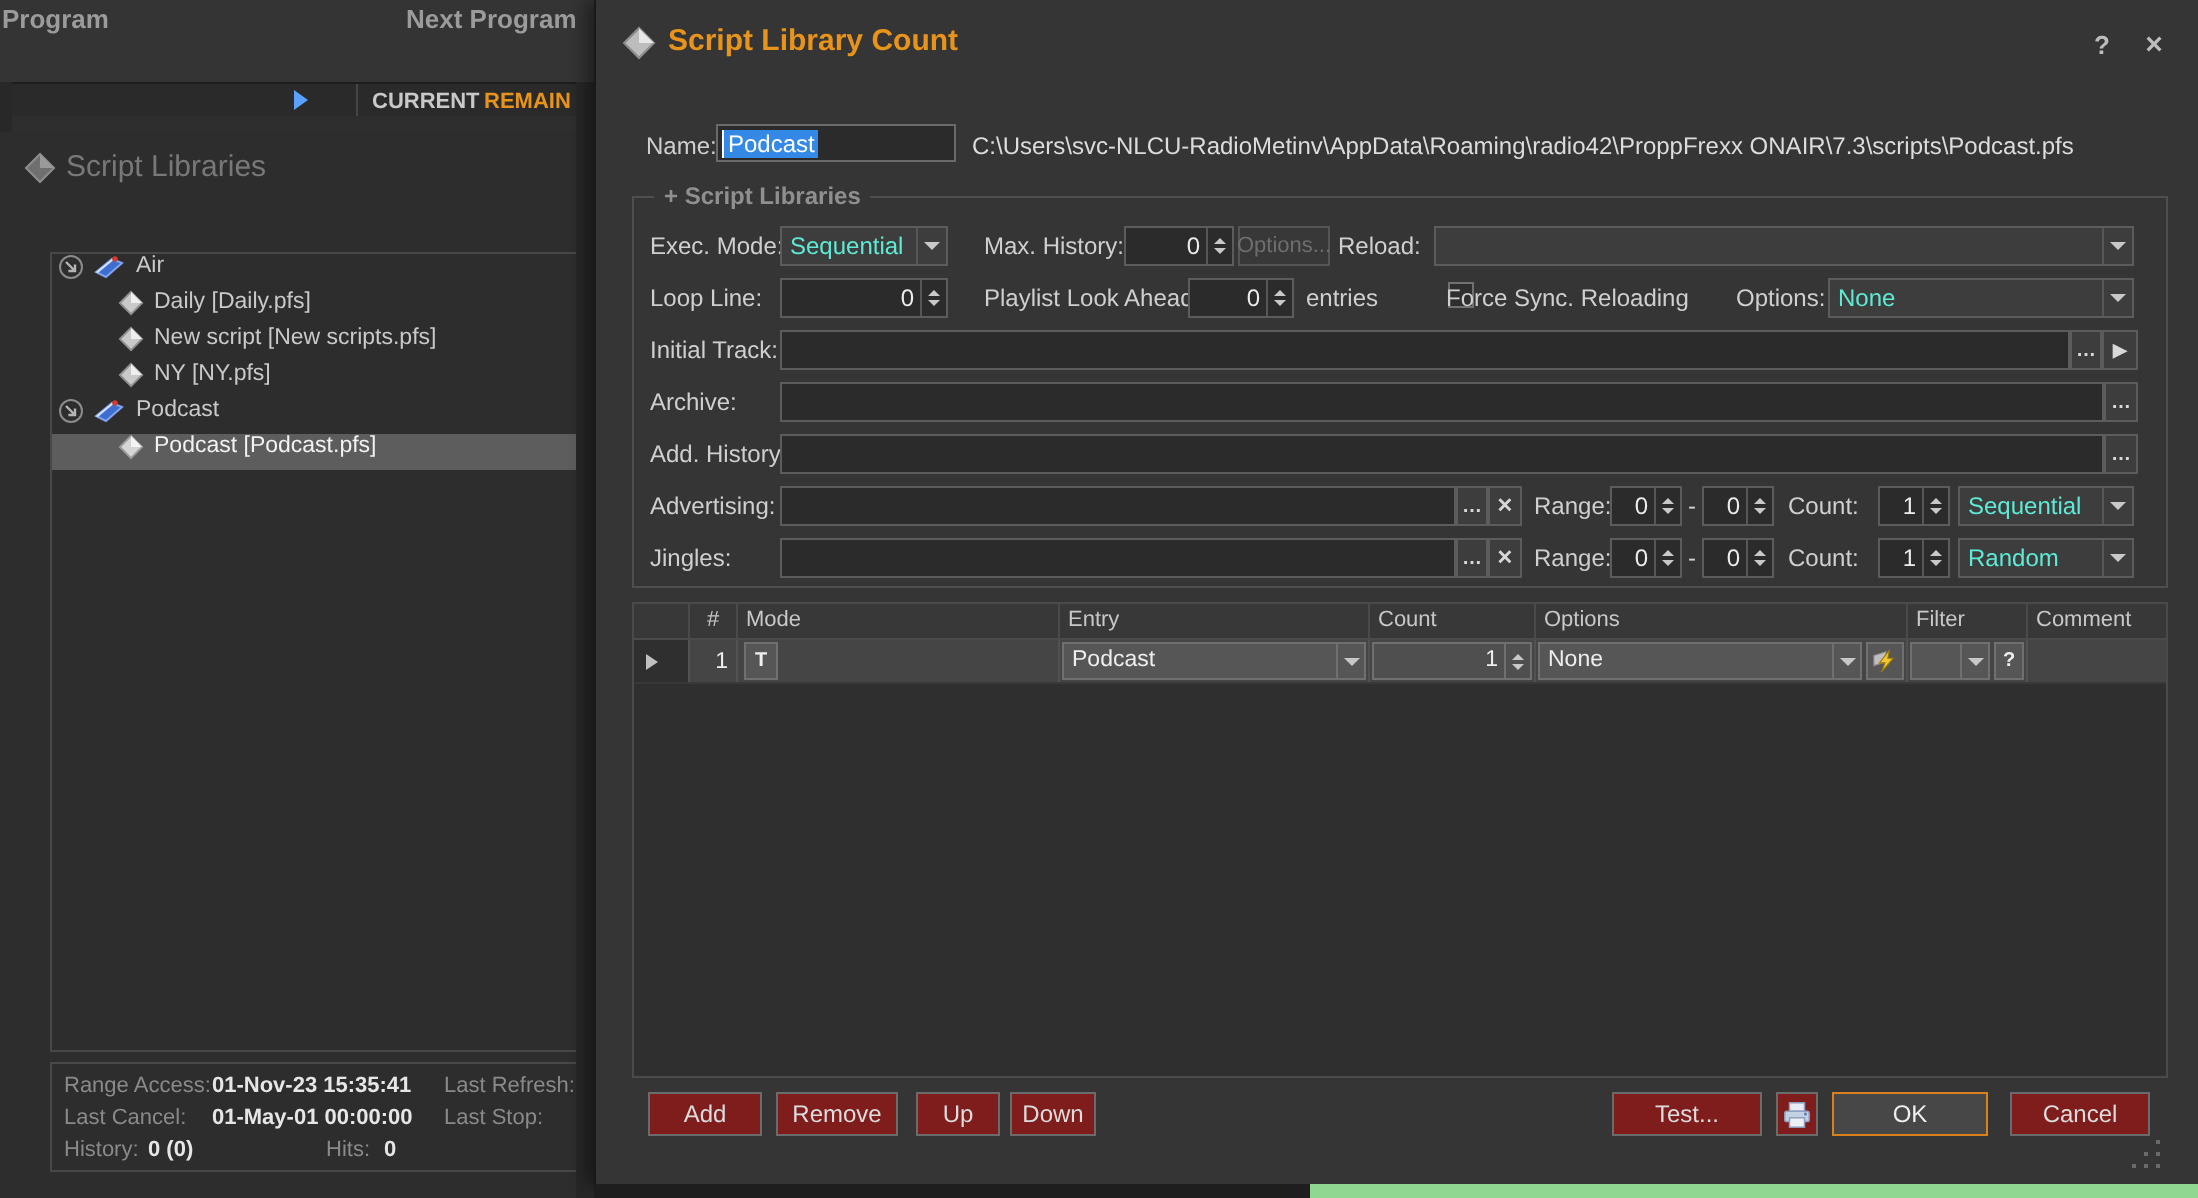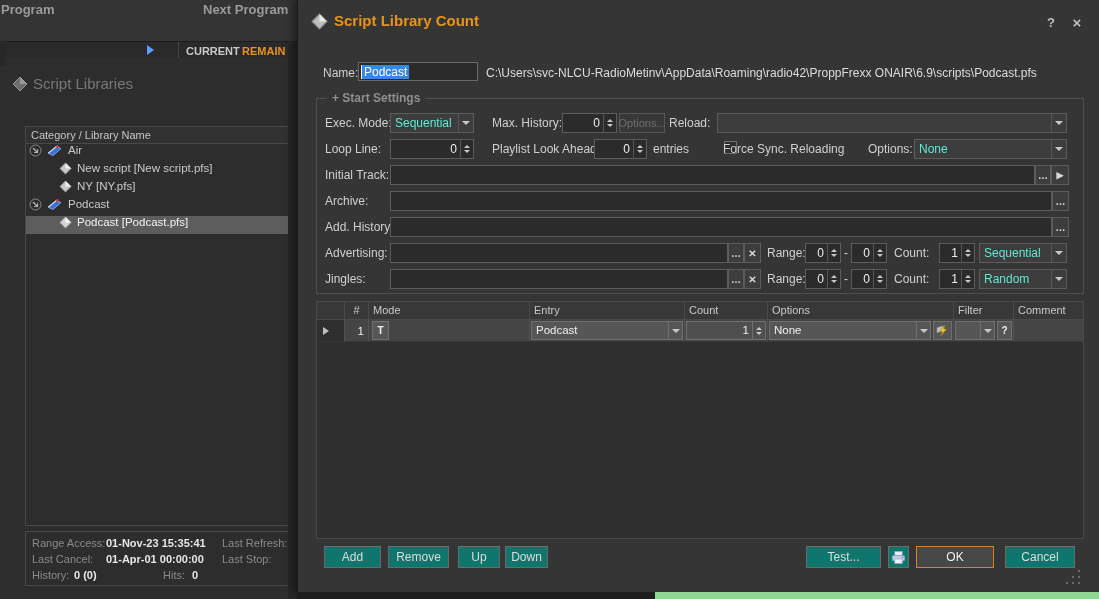--- a/index.html
+++ b/index.html
@@ -63,21 +63,21 @@
   .spin .sarr .tri-d { border-left-width:3px; border-right-width:3px; border-top-width:3px; }
 
   .sqbtn { background:#3d3d3d; border:1px solid #5c5c5c; color:#d8d8d8; font-size:10px; font-weight:bold;
            display:flex; align-items:center; justify-content:center; height:20px; cursor:default; }
   .cb { width:13px; height:13px; background:#2e2e2e; border:1px solid #707070; }
 
   .group { border:1px solid #4f4f4f; }
   .group-title { position:absolute; top:-8px; left:10px; background:#353535; padding:0 5px;
                  color:#8f8f8f; font-weight:bold; font-size:12px; white-space:nowrap; }
 
-  .btn { background:#0f766e; border:1px solid #6b6b6b; color:#dcdcdc; font-size:12px; height:22px;
+  .btn { background:#7f1d1d; border:1px solid #6b6b6b; color:#dcdcdc; font-size:12px; height:22px;
          display:flex; align-items:center; justify-content:center; cursor:default; }
   .btn.ok { background:#474747; border:1px solid #d8821e; color:#efefef; }
   .btn.disabled { color:#6e6e6e; border-color:#555; background:#383838; }
 
   
   .tbl { background:#2f2f2f; border:1px solid #4a4a4a; overflow:hidden; }
   .thead { display:flex; height:18px; background:#383838; border-bottom:1px solid #4a4a4a; }
   .th { border-right:1px solid #4a4a4a; color:#c8c8c8; font-size:11px; padding:2px 4px; overflow:hidden; white-space:nowrap; }
   .trow { display:flex; height:22px; background:#454545; border-bottom:1px solid #383838; }
   .td { border-right:1px solid #525252; display:flex; align-items:center; padding:1px; overflow:hidden; }
@@ -116,42 +116,48 @@
   <div class="abs left-edge"></div>
 
   <div class="abs left-panel">
     <svg class="abs" style="left:12px;top:10px" width="16" height="16" viewBox="0 0 16 16">
       <polygon points="8,1 15,8 8,15 1,8" fill="#6f6f6f" stroke="#8d8d8d" stroke-width="1"></polygon>
       <polygon points="8,1 15,8 8,8" fill="#9a9a9a"></polygon>
     </svg>
     <span class="abs panel-title" style="left:33px;top:9px">Script Libraries</span>
 
     <div class="abs tree">
-      <div class="tree-head">Category / Library Name</div>
 
       <div class="titem tindent-cat">
         <svg class="texp" viewBox="0 0 13 13">
           <circle cx="6.5" cy="6.5" r="5.5" fill="none" stroke="#8c8c8c"></circle>
           <path d="M4 4 L8.5 8.5 M8.5 5.2 V8.5 H5.2" fill="none" stroke="#b5b5b5" stroke-width="1.2"></path>
         </svg>
         <svg class="ticon" width="17" height="13" viewBox="0 0 17 13">
           <polygon points="2,9 10,2.5 15,4.5 7,11.5" fill="#3e6fd0" stroke="#7fa3ef" stroke-width="1"></polygon>
           <polygon points="2,9 10,2.5 10.8,3 2.8,9.6" fill="#d9e3f8"></polygon>
           <circle cx="11.5" cy="2.5" r="1.4" fill="#d23b2f"></circle>
         </svg>
         <span>Air</span>
       </div>
 
-
       <div class="titem tindent-leaf">
         <svg class="ticon" width="13" height="13" viewBox="0 0 14 14">
           <polygon points="7,1 13,7 7,13 1,7" fill="#c9c9c9" stroke="#8f8f8f"></polygon>
             <polygon points="7,1 13,7 7,7" fill="#efefef"></polygon>
         </svg>
-        <span>New script [New script.pfs]</span>
+        <span>Daily [Daily.pfs]</span>
+      </div>
+
+      <div class="titem tindent-leaf">
+        <svg class="ticon" width="13" height="13" viewBox="0 0 14 14">
+          <polygon points="7,1 13,7 7,13 1,7" fill="#c9c9c9" stroke="#8f8f8f"></polygon>
+            <polygon points="7,1 13,7 7,7" fill="#efefef"></polygon>
+        </svg>
+        <span>New script [New scripts.pfs]</span>
       </div>
 
       <div class="titem tindent-leaf">
         <svg class="ticon" width="13" height="13" viewBox="0 0 14 14">
           <polygon points="7,1 13,7 7,13 1,7" fill="#c9c9c9" stroke="#8f8f8f"></polygon>
             <polygon points="7,1 13,7 7,7" fill="#efefef"></polygon>
         </svg>
         <span>NY [NY.pfs]</span>
       </div>
 
@@ -175,21 +181,21 @@
         </svg>
         <span>Podcast [Podcast.pfs]</span>
       </div>
     </div>
 
     <div class="abs statusbox">
       <span class="abs st-lbl" style="left:6px;top:5px">Range Access:</span>
       <span class="abs st-val" style="left:80px;top:5px">01-Nov-23 15:35:41</span>
       <span class="abs st-lbl" style="left:196px;top:5px">Last Refresh:</span>
       <span class="abs st-lbl" style="left:6px;top:21px">Last Cancel:</span>
-      <span class="abs st-val" style="left:80px;top:21px">01-Apr-01 00:00:00</span>
+      <span class="abs st-val" style="left:80px;top:21px">01-May-01 00:00:00</span>
       <span class="abs st-lbl" style="left:196px;top:21px">Last Stop:</span>
       <span class="abs st-lbl" style="left:6px;top:37px">History:</span>
       <span class="abs st-val" style="left:48px;top:37px">0 (0)</span>
       <span class="abs st-lbl" style="left:137px;top:37px">Hits:</span>
       <span class="abs st-val" style="left:166px;top:37px">0</span>
     </div>
   </div>
 
   <div class="abs seam"></div>
 
@@ -200,24 +206,24 @@
       <polygon points="8,1 15,8 8,8" fill="#e8e8e8"></polygon>
     </svg>
     <span class="abs dlg-title" style="left: 36px; top: 12px; color: rgb(232, 148, 26);">Script Library Count</span>
     <div class="abs winbtn" style="left:744px;top:13px">?</div>
     <div class="abs winbtn" style="left:770px;top:13px;font-size:15px">×</div>
 
     <span class="abs lbl" style="left:25px;top:66px">Name:</span>
     <div class="abs txtin" style="left:60px;top:62px;width:120px">
       <span class="selword" style="background: rgb(53, 137, 230);">Podcast</span>
     </div>
-    <span class="abs path" style="left:188px;top:66px">C:\Users\svc-NLCU-RadioMetinv\AppData\Roaming\radio42\ProppFrexx ONAIR\6.9\scripts\Podcast.pfs</span>
+    <span class="abs path" style="left:188px;top:66px">C:\Users\svc-NLCU-RadioMetinv\AppData\Roaming\radio42\ProppFrexx ONAIR\7.3\scripts\Podcast.pfs</span>
 
     <div class="abs group" style="left:18px;top:98px;width:768px;height:196px">
-      <span class="group-title">+ Start Settings</span>
+      <span class="group-title">+ Script Libraries</span>
 
       <span class="abs lbl" style="left:8px;top:17px">Exec. Mode:</span>
       <div class="abs combo" style="left:73px;top:14px;width:84px">
         <span class="cval">Sequential</span>
         <span class="carr">
             <i class="tri-d"></i>
           </span>
       </div>
       <span class="abs lbl" style="left:175px;top:17px">Max. History:</span>
       <div class="abs spin" style="left:245px;top:14px;width:55px">

